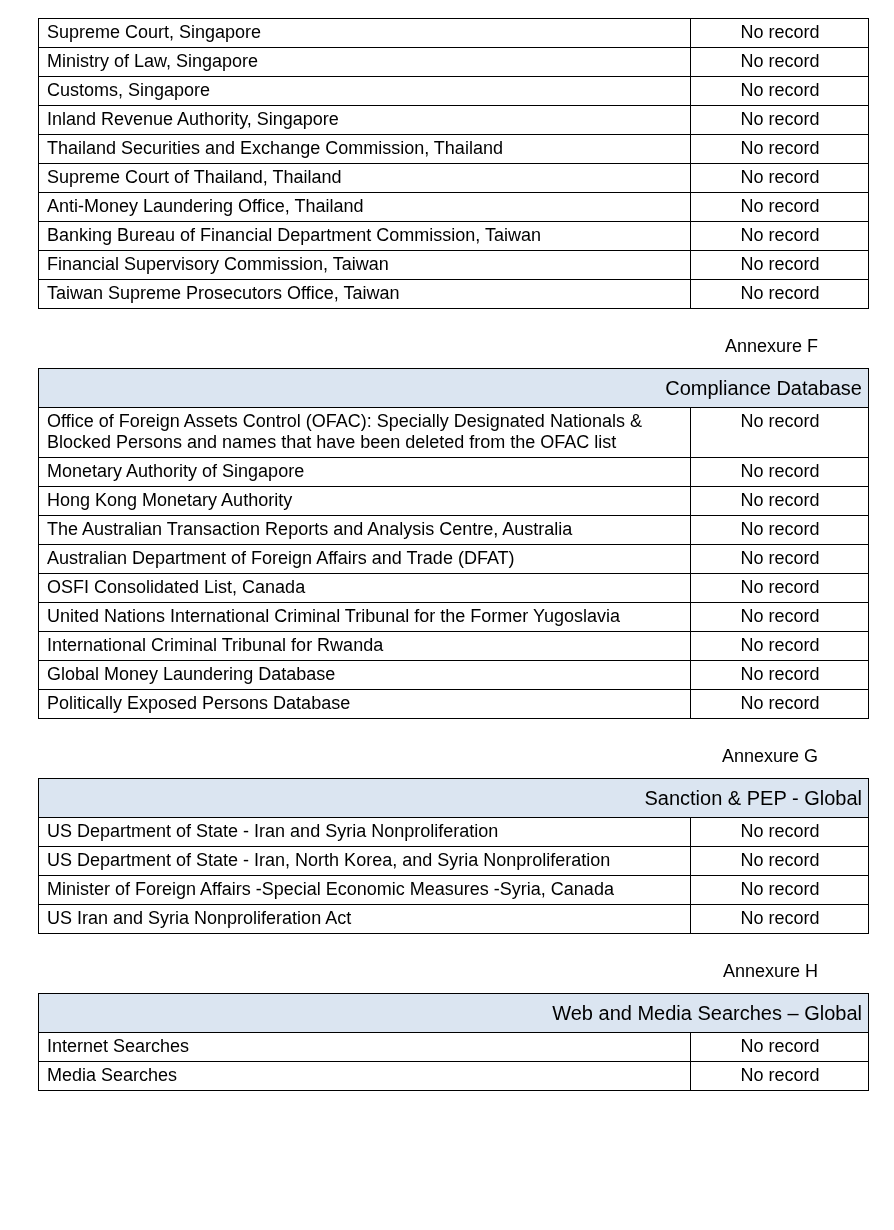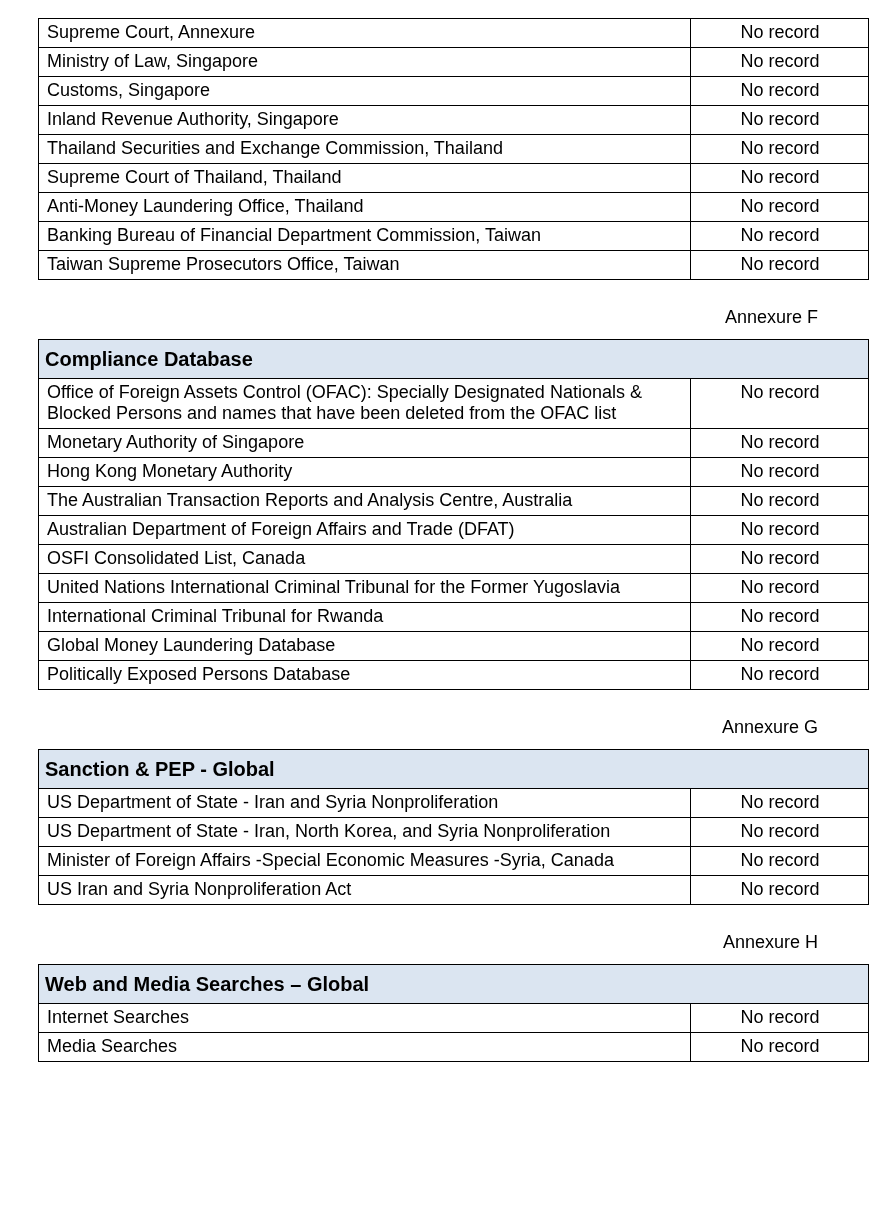--- a/index.html
+++ b/index.html
@@ -35,22 +35,22 @@
   table.doc-table col.col-result { width: 178px; }
   table.doc-table td {
     border: 1.5px solid var(--border, #000);
     vertical-align: top;
     font-size: 18px;
     line-height: 21px;
     padding: 3px 6px 4px 8px;
   }
   table.doc-table td.header-cell {
     background: var(--header-bg, #dbe5f1);
-    text-align: left;
-    font-weight: bold;
+    text-align: right;
+    font-weight: normal;
     font-size: 20px;
     line-height: 24px;
     padding: 7px 6px;
     margin-left: 44px;
   }
   table.doc-table td.result-cell {
     text-align: center;
     padding-left: 5px;
     padding-right: 4px;
   }
@@ -61,21 +61,21 @@
 <main class="page">
 
   <section class="doc-section">
     <table class="doc-table">
       <colgroup>
           <col class="col-source">
           <col class="col-result">
         </colgroup>
       <tbody>
           <tr>
-            <td class="source-cell">Supreme Court, Annexure</td>
+            <td class="source-cell">Supreme Court, Singapore</td>
             <td class="result-cell">No record</td>
           </tr>
           <tr>
             <td class="source-cell">Ministry of Law, Singapore</td>
             <td class="result-cell">No record</td>
           </tr>
           <tr>
             <td class="source-cell">Customs, Singapore</td>
             <td class="result-cell">No record</td>
           </tr>
@@ -90,20 +90,24 @@
           <tr>
             <td class="source-cell">Supreme Court of Thailand, Thailand</td>
             <td class="result-cell">No record</td>
           </tr>
           <tr>
             <td class="source-cell">Anti-Money Laundering Office, Thailand</td>
             <td class="result-cell">No record</td>
           </tr>
           <tr>
             <td class="source-cell">Banking Bureau of Financial Department Commission, Taiwan</td>
+            <td class="result-cell">No record</td>
+          </tr>
+          <tr>
+            <td class="source-cell">Financial Supervisory Commission, Taiwan</td>
             <td class="result-cell">No record</td>
           </tr>
           <tr>
             <td class="source-cell">Taiwan Supreme Prosecutors Office, Taiwan</td>
             <td class="result-cell">No record</td>
           </tr>
         </tbody>
     </table>
   </section>
 

